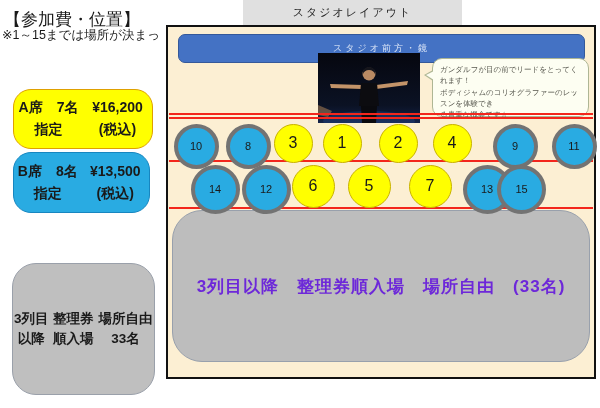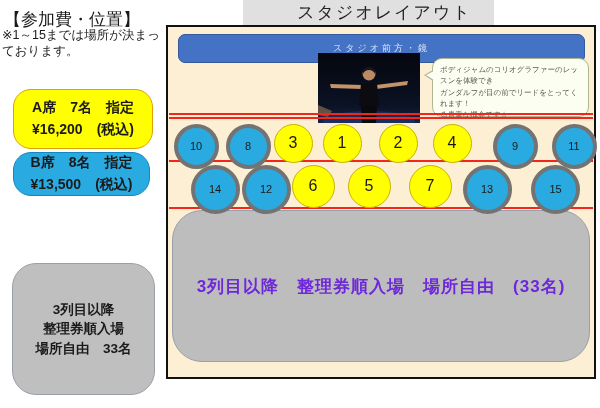--- a/index.html
+++ b/index.html
@@ -1,31 +1,31 @@
 <!DOCTYPE html>
 <html><head>
 <meta charset="utf-8">
 <style>
   html,body{margin:0;padding:0;background:#fff;}
   body{font-family:"Liberation Sans","DejaVu Sans",sans-serif;color:#1a1a1a;}
   .stage{position:relative;width:600px;height:408px;background:#fff;overflow:hidden;}
 
   
   .title-box{position:absolute;left:243px;top:0;width:219px;height:25px;background:#e0e0e0;
-    display:flex;align-items:center;justify-content:center;font-size:17px;letter-spacing:2px;color:#222;padding-left:32px;}
+    display:flex;align-items:center;justify-content:center;font-size:11px;letter-spacing:2px;color:#222;}
 
   
   .sb-heading{position:absolute;left:4px;top:8px;font-size:17px;}
   .sb-note{position:absolute;left:2px;top:27px;font-size:12.5px;line-height:1.3;}
-  .sb-box{position:absolute;display:flex;flex-direction:column;align-items:center;justify-content:center;
+  .sb-box{position:absolute;display:flex;flex-direction:row;align-items:center;justify-content:center;
     text-align:center;box-sizing:border-box;}
   .sb-box .l{display:block;}
   .seat-a-box{left:13px;top:89px;width:140px;height:60px;background:#FFFF00;border:1.5px solid #dfa000;
     border-radius:18px;font-size:14px;font-weight:600;line-height:1.55;}
-  .seat-b-box{left:13px;top:152px;width:137px;height:44px;background:#29ABE2;border:1.5px solid #1786c0;
+  .seat-b-box{left:13px;top:152px;width:137px;height:61px;background:#29ABE2;border:1.5px solid #1786c0;
     border-radius:18px;font-size:14px;font-weight:600;line-height:1.55;}
   .free-box-left{left:12px;top:223px;width:143px;height:132px;background:#BFBFBF;border:1.5px solid #9aa0aa;
     border-radius:24px;font-size:13.5px;font-weight:600;line-height:1.45;margin-top:40px;}
 
   
   .panel{position:absolute;left:166px;top:25px;width:430px;height:354px;background:#FCEFD3;
     border:2px solid #111;box-sizing:border-box;}
   .front-bar{position:absolute;left:10px;top:7px;width:407px;height:29px;background:#4472C4;
     border:1px solid #35599a;border-radius:7px;box-sizing:border-box;
     display:flex;align-items:center;justify-content:center;
@@ -58,21 +58,20 @@
 </head>
 <body>
 
 <div class="stage">
 
   <div class="title-box">スタジオレイアウト</div>
 
   <div class="sb-heading">【参加費・位置】</div>
   <div class="sb-note">
     <span class="l">※1～15までは場所が決まっ</span><br>
-    <span>ております。</span>
   </div>
 
   <div class="sb-box seat-a-box">
     <span class="l">A席　7名　指定</span>
     <span class="l">¥16,200　(税込)</span>
   </div>
 
   <div class="sb-box seat-b-box">
     <span class="l">B席　8名　指定</span>
     <span class="l">¥13,500　(税込)</span>
@@ -108,22 +107,22 @@
         <polygon points="43,30 59,30 61,53 41,53" fill="#0c0c10"></polygon>
 
         <polygon points="43,53 59,53 58,70 44,70" fill="#0a0a0e"></polygon>
 
         <circle cx="51" cy="21" r="6.5" fill="#b98a63"></circle>
         <path d="M44.8,18.5 a6.5,6.5 0 0 1 12.4,0 l0,3 a6.5,6.5 0 0 0 -12.4,0 z" fill="#15151c"></path>
       </svg>
     </div>
 
     <div class="callout">
+      <span class="cl">ガンダルフが目の前でリードをとってくれます！</span>
       <span class="cl">ボディジャムのコリオグラファーのレッスンを体験でき</span>
-      <span class="cl">ガンダルフが目の前でリードをとってくれます！</span>
       <span class="cl">る貴重な機会です☆</span>
     </div>
 
     <div class="redline" style="top:86px"></div>
     <div class="redline" style="top:90px"></div>
     <div class="redline" style="top:133px"></div>
     <div class="redline" style="top:180px"></div>
 
     <div id="seats">
         <div class="seat b" style="height: 37px; width: 37px; left: 5.5px; top: 96.5px;">10</div>
@@ -133,19 +132,19 @@
         <div class="seat a" style="height: 37px; width: 37px; left: 210.5px; top: 96.5px;">2</div>
         <div class="seat a" style="height: 37px; width: 37px; left: 264.5px; top: 96.5px;">4</div>
         <div class="seat b" style="height: 37px; width: 37px; left: 324.5px; top: 96.5px;">9</div>
         <div class="seat b" style="height: 37px; width: 37px; left: 383.5px; top: 96.5px;">11</div>
         <div class="seat b" style="height: 41px; width: 41px; left: 22.5px; top: 137.5px;">14</div>
         <div class="seat b" style="height: 41px; width: 41px; left: 73.5px; top: 137.5px;">12</div>
         <div class="seat a" style="height: 41px; width: 41px; left: 123.5px; top: 137.5px;">6</div>
         <div class="seat a" style="height: 41px; width: 41px; left: 179.5px; top: 137.5px;">5</div>
         <div class="seat a" style="height: 41px; width: 41px; left: 240.5px; top: 137.5px;">7</div>
         <div class="seat b" style="height: 41px; width: 41px; left: 294.5px; top: 137.5px;">13</div>
-        <div class="seat b" style="height: 41px; width: 41px; left: 363px; top: 137.5px;">15</div>
+        <div class="seat b" style="height: 41px; width: 41px; left: 329px; top: 137.5px;">15</div>
       </div>
 
     <div class="free-box-main">3列目以降　整理券順入場　場所自由　(33名)</div>
   </div>
 
 </div>
 
 </body></html>

